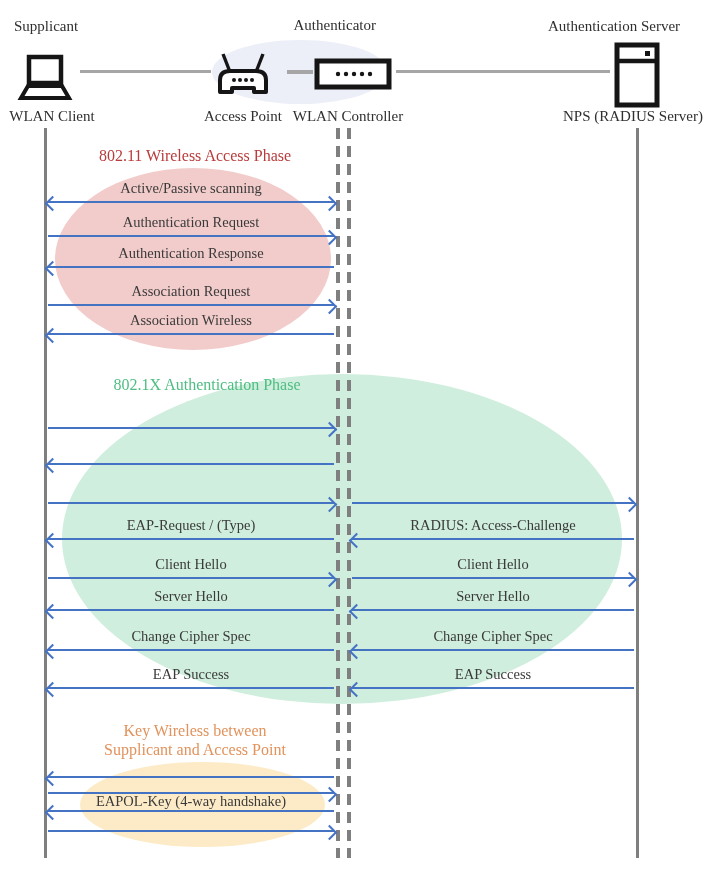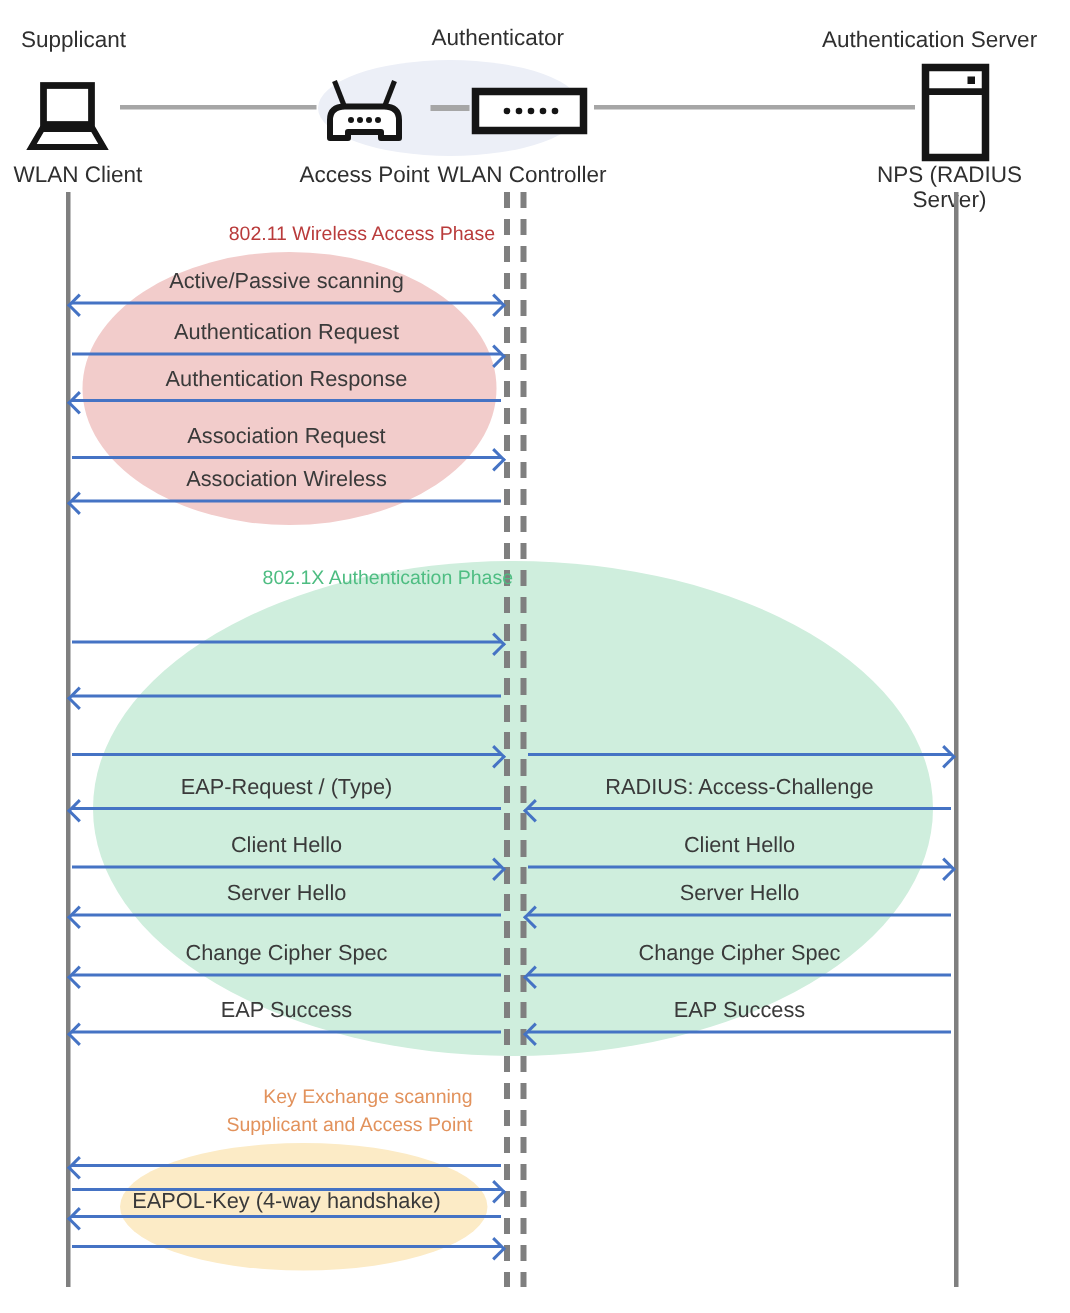--- a/index.html
+++ b/index.html
@@ -1,30 +1,30 @@
 <!DOCTYPE html>
 <html style="--arrow: #4573c4;"><head>
 <meta charset="utf-8">
 <style>
   html,body{margin:0;padding:0;background:#ffffff;}
   #canvas{
     position:relative;width:713px;height:875px;background:#ffffff;overflow:hidden;
-    font-family:Liberation Sans, sans-serif;color:#3c3c3c;
+    font-family:Liberation Serif, serif;color:#3c3c3c;
   }
   .abs{position:absolute;}
   .ellipse{position:absolute;border-radius:50%;}
   .actor-role{position:absolute;font-size:15px;color:#2f2f2f;}
   .actor-device{position:absolute;font-size:15px;color:#2f2f2f;text-align:center;}
   .lifeline{position:absolute;width:3px;background:#7f7f7f;}
   .lifeline-dashed{
     position:absolute;width:4px;
     background:repeating-linear-gradient(to bottom,#7f7f7f 0 11px,transparent 11px 18px);
   }
   .connector{position:absolute;height:3px;background:#a6a6a6;}
-  .phase-title{position:absolute;font-size:13px;text-align:right;line-height:19px;}
+  .phase-title{position:absolute;font-size:16px;text-align:center;line-height:19px;}
   .msg-label{position:absolute;text-align:center;font-size:14.5px;color:#3a3a3a;white-space:nowrap;}
   .msg-arrow{position:absolute;height:3px;}
   .msg-line{position:absolute;left:1px;right:1px;top:0;height:2.4px;background:var(--arrow,#4573c4);}
   .chev{position:absolute;width:9px;height:9px;top:-3.5px;
         border-top:2.6px solid var(--arrow,#4573c4);border-right:2.6px solid var(--arrow,#4573c4);}
   .chev.r{right:0;transform:rotate(45deg);}
   .chev.l{left:0;transform:rotate(-135deg);}
   svg{display:block;}
 </style>
 </head>
@@ -86,21 +86,21 @@
   <div class="actor-device" style="left:558px;top:108px;width:150px;">NPS (RADIUS Server)</div>
 
   <div class="lifeline" style="left:44px;top:128px;height:730px;"></div>
   <div class="lifeline-dashed" style="left:336px;top:128px;height:730px;"></div>
   <div class="lifeline-dashed" style="left:347px;top:128px;height:730px;"></div>
   <div class="lifeline" style="left:636px;top:128px;height:730px;"></div>
 
   <div class="phase-title" style="left: 60px; top: 146px; width: 270px; color: rgb(185, 59, 59);">802.11 Wireless Access Phase</div>
   <div class="phase-title" style="left: 72px; top: 375px; width: 270px; color: rgb(78, 189, 130);">802.1X Authentication Phase</div>
   <div class="phase-title" style="left: 75px; top: 721px; width: 240px; color: rgb(226, 146, 92);">
-    <div>Key Exchange scanning</div>
+    <div>Key Wireless between</div>
     <div>Supplicant and Access Point</div>
   </div>
 
   <div id="messages" class="abs" style="left:0;top:0;width:713px;height:875px;">
       <div class="msg-label" style="left: 47px; width: 288px; top: 180px;">Active/Passive scanning</div>
       <div class="msg-arrow" style="left: 47px; width: 288px; top: 201px;">
         <div class="msg-line"></div>
         <div class="chev r"></div>
         <div class="chev l"></div>
       </div>

